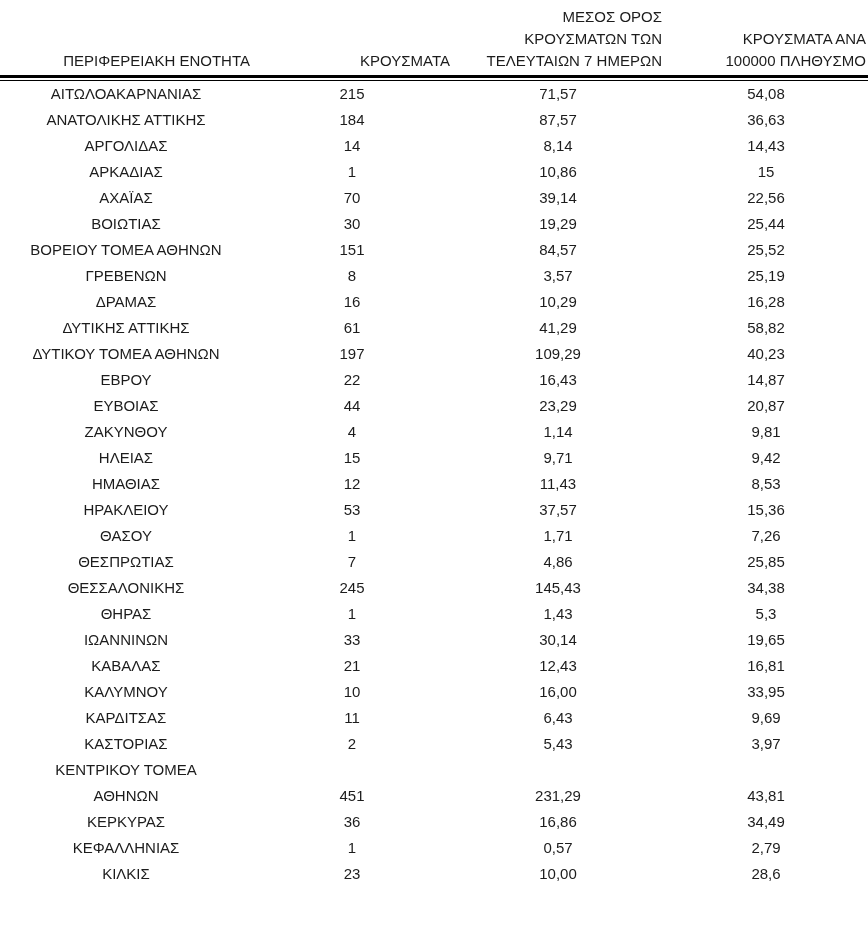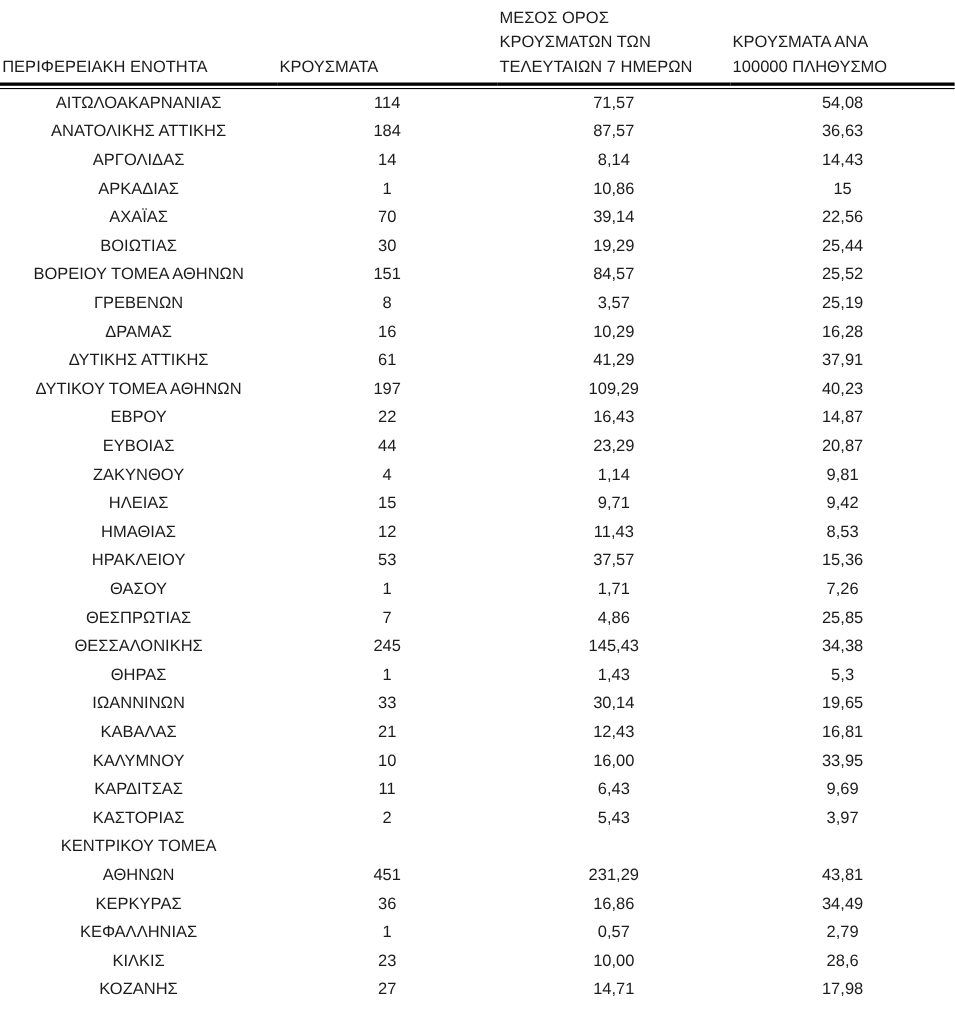--- a/index.html
+++ b/index.html
@@ -21,21 +21,21 @@
   }
   col.c-region  { width: 252px; }
   col.c-cases   { width: 200px; }
   col.c-avg7    { width: 212px; }
   col.c-per100k { width: 204px; }
 
   thead th {
     font-weight: normal;
     font-size: 15px;
     line-height: 22px;
-    text-align: left;
+    text-align: right;
     vertical-align: bottom;
     padding: 6px 2px 3px 2px;
     border-bottom: 3px solid #000000;
     white-space: nowrap;
   }
   tr.rule-spacer td {
     height: 2px;
     padding: 0;
     border-bottom: 1px solid #000000;
   }
@@ -76,21 +76,21 @@
         <span>100000 ΠΛΗΘΥΣΜΟ</span>
       </th>
     </tr>
     <tr class="rule-spacer">
       <td colspan="4"></td>
     </tr>
   </thead>
   <tbody>
       <tr>
         <td>ΑΙΤΩΛΟΑΚΑΡΝΑΝΙΑΣ</td>
-        <td>114</td>
+        <td>215</td>
         <td>71,57</td>
         <td>54,08</td>
       </tr>
       <tr>
         <td>ΑΝΑΤΟΛΙΚΗΣ ΑΤΤΙΚΗΣ</td>
         <td>184</td>
         <td>87,57</td>
         <td>36,63</td>
       </tr>
       <tr>
@@ -132,21 +132,21 @@
       <tr>
         <td>ΔΡΑΜΑΣ</td>
         <td>16</td>
         <td>10,29</td>
         <td>16,28</td>
       </tr>
       <tr>
         <td>ΔΥΤΙΚΗΣ ΑΤΤΙΚΗΣ</td>
         <td>61</td>
         <td>41,29</td>
-        <td>37,91</td>
+        <td>58,82</td>
       </tr>
       <tr>
         <td>ΔΥΤΙΚΟΥ ΤΟΜΕΑ ΑΘΗΝΩΝ</td>
         <td>197</td>
         <td>109,29</td>
         <td>40,23</td>
       </tr>
       <tr>
         <td>ΕΒΡΟΥ</td>
         <td>22</td>
@@ -254,20 +254,14 @@
         <td>1</td>
         <td>0,57</td>
         <td>2,79</td>
       </tr>
       <tr>
         <td>ΚΙΛΚΙΣ</td>
         <td>23</td>
         <td>10,00</td>
         <td>28,6</td>
       </tr>
-      <tr>
-        <td>ΚΟΖΑΝΗΣ</td>
-        <td>27</td>
-        <td>14,71</td>
-        <td>17,98</td>
-      </tr>
     </tbody>
 </table>
 
 </body></html>

